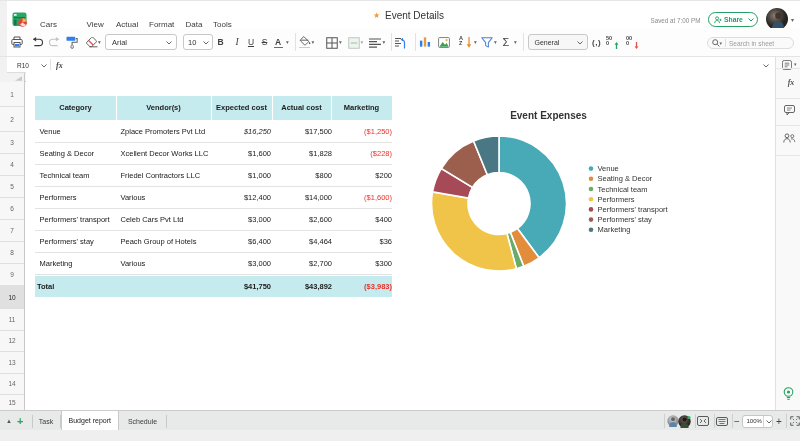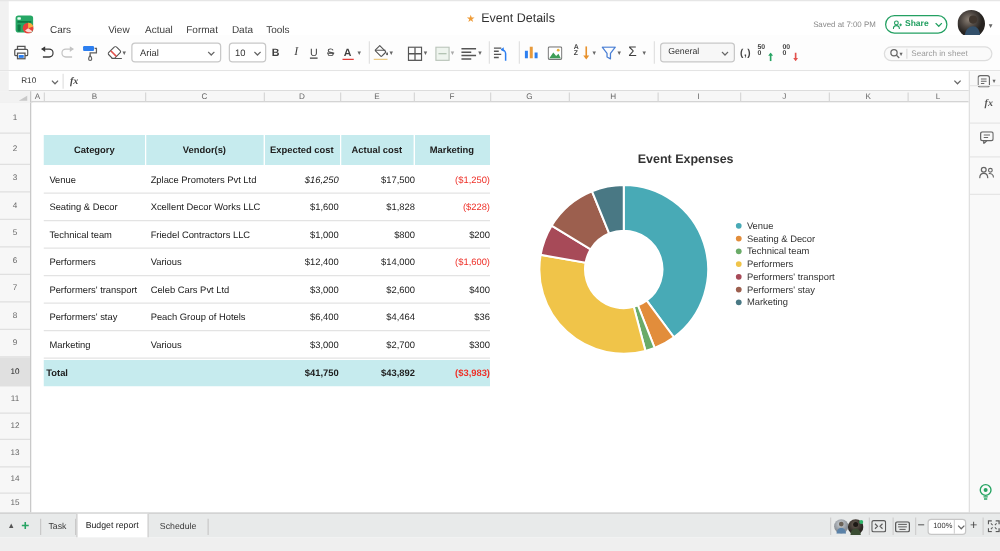--- a/index.html
+++ b/index.html
@@ -19,21 +19,21 @@
 
 #fbar{position:absolute;left:0;top:57px;width:800px;height:16px;background:#fff;border-bottom:1px solid #dcdcdc;}
 
 #colhead{position:absolute;left:0;top:73px;width:775px;height:9px;background:#f7f7f7;border-bottom:1px solid #c9c9c9;}
 .chlabel{position:absolute;top:4.5px;transform:translate(-50%,-50%);font-size:6.5px;color:#666;}
 .chtick{position:absolute;top:1px;height:7px;width:1px;background:#d8d8d8;}
 
 #rowgut{position:absolute;left:0;top:82px;width:25px;height:328px;background:#f7f7f7;border-right:1px solid #c9c9c9;}
 .rnum{position:absolute;left:0;width:24px;text-align:center;font-size:6.5px;color:#666;border-bottom:1px solid #e0e0e0;display:flex;align-items:center;justify-content:center;}
 
-#grid{position:absolute;left:26px;top:82px;width:749px;height:328px;background:#fff;overflow:hidden;}
+#grid{position:absolute;left:26px;top:70px;width:749px;height:328px;background:#fff;overflow:hidden;}
 .cell{position:absolute;font-size:7.5px;color:#202020;display:flex;align-items:center;white-space:nowrap;}
 .num{justify-content:flex-end;}
 .red{color:#ee2f27;}
 .cyan{background:#c6ebee;}
 .rowline{position:absolute;left:9px;width:357px;height:1px;background:#e3e3e3;}
 
 #sidebar{position:absolute;left:775px;top:57px;width:25px;height:353px;background:#f9f9f9;border-left:1px solid #e0e0e0;}
 .sbdiv{position:absolute;left:0;width:25px;height:1px;background:#e6e6e6;}
 
 #tabbar{position:absolute;left:0;top:410px;width:800px;height:20px;background:#e8eaea;border-top:1px solid #cccccc;}

